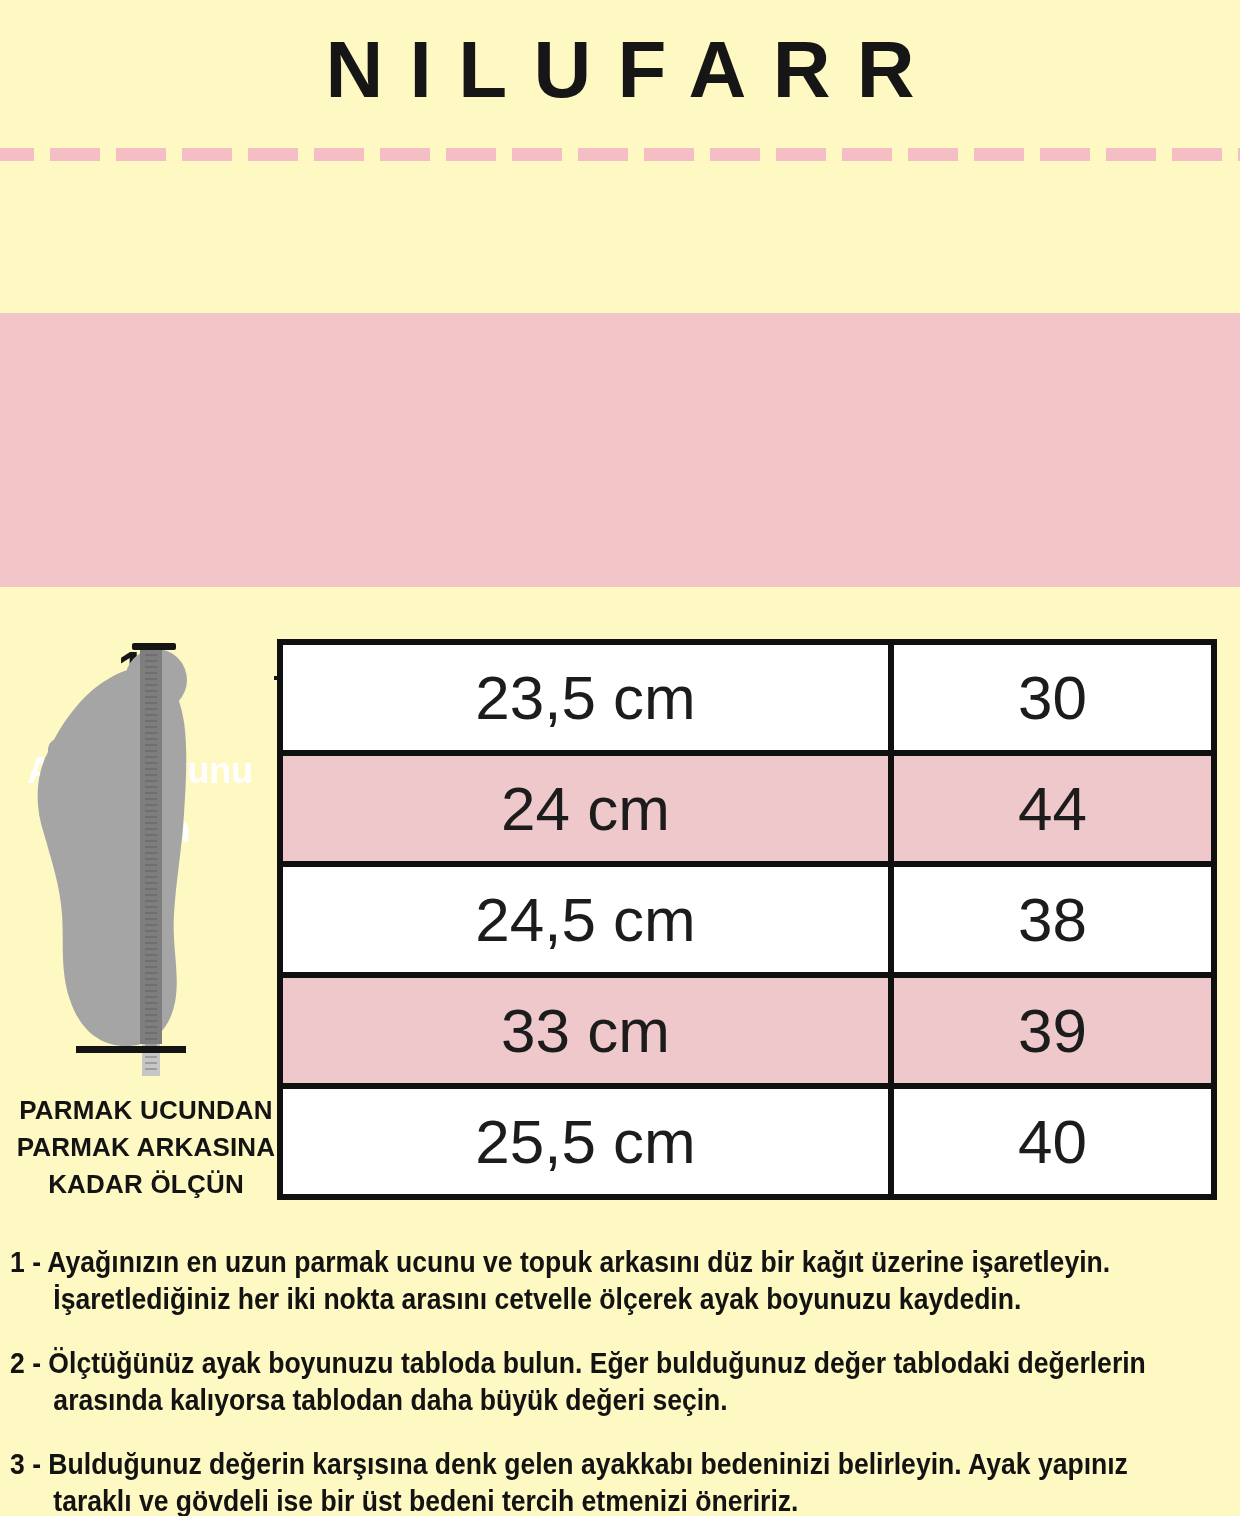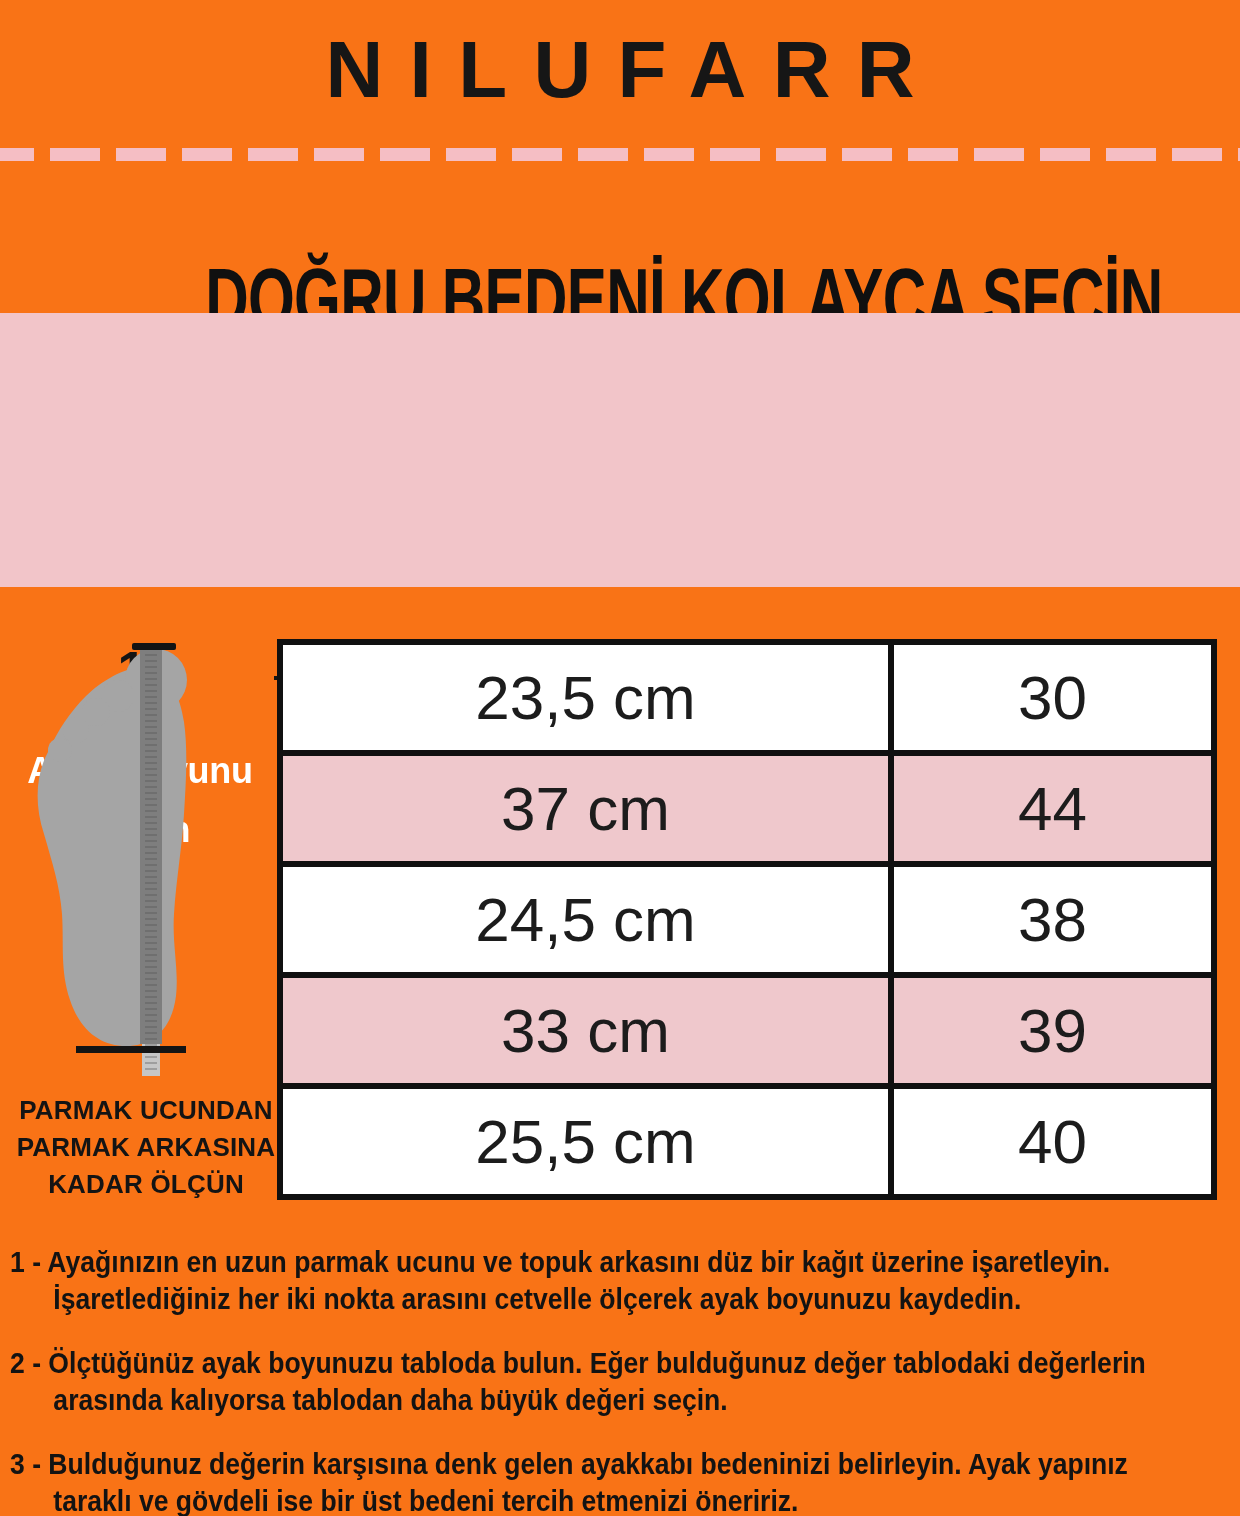--- a/index.html
+++ b/index.html
@@ -1,17 +1,17 @@
 <!DOCTYPE html>
 <html><head>
 <meta charset="utf-8">
 <style>
   html,body{margin:0;padding:0;background:#ffffff;}
   .page{
-    position:relative;width:1240px;height:1516px;background:#f97316;
+    position:relative;width:1240px;height:1516px;background:#fef9c3;
     font-family:"Liberation Sans",sans-serif;color:#111;overflow:hidden;
   }
 
   
   .logo{
     position:absolute;top:34px;left:0;width:100%;text-align:center;
     font-size:80px;line-height:72px;font-weight:700;color:#161616;
     letter-spacing:0.33em;padding-left:0.33em;box-sizing:border-box;white-space:nowrap;
   }
 
@@ -68,21 +68,20 @@
 </style>
 </head>
 <body>
 
 <div class="page">
 
   <div class="logo">NILUFARR</div>
 
   <div class="divider"></div>
 
-  <h1 class="title"><span class="condense">DOĞRU BEDENİ KOLAYCA SEÇİN</span></h1>
 
   <div class="steps">
     <div class="step-num n1">1</div>
     <div class="step-num n2">2</div>
     <div class="step-num n3">3</div>
     <div class="arrow a1"></div>
     <div class="arrow a2"></div>
 
     <div class="step-label sl1">
       <span class="line">Ayak Boyunu</span>
@@ -130,21 +129,21 @@
     <span class="line">KADAR ÖLÇÜN</span>
   </div>
 
   <table class="size-table">
     <tbody>
       <tr>
         <td class="len">23,5 cm</td>
         <td class="size">30</td>
       </tr>
       <tr class="hl">
-        <td class="len">37 cm</td>
+        <td class="len">24 cm</td>
         <td class="size">44</td>
       </tr>
       <tr>
         <td class="len">24,5 cm</td>
         <td class="size">38</td>
       </tr>
       <tr class="hl">
         <td class="len">33 cm</td>
         <td class="size">39</td>
       </tr>

